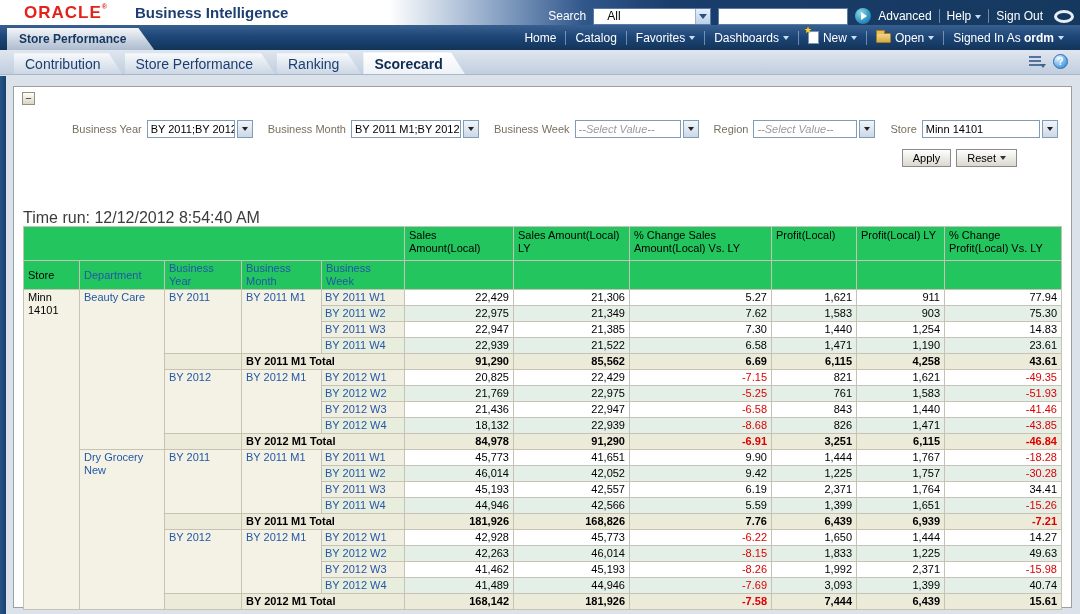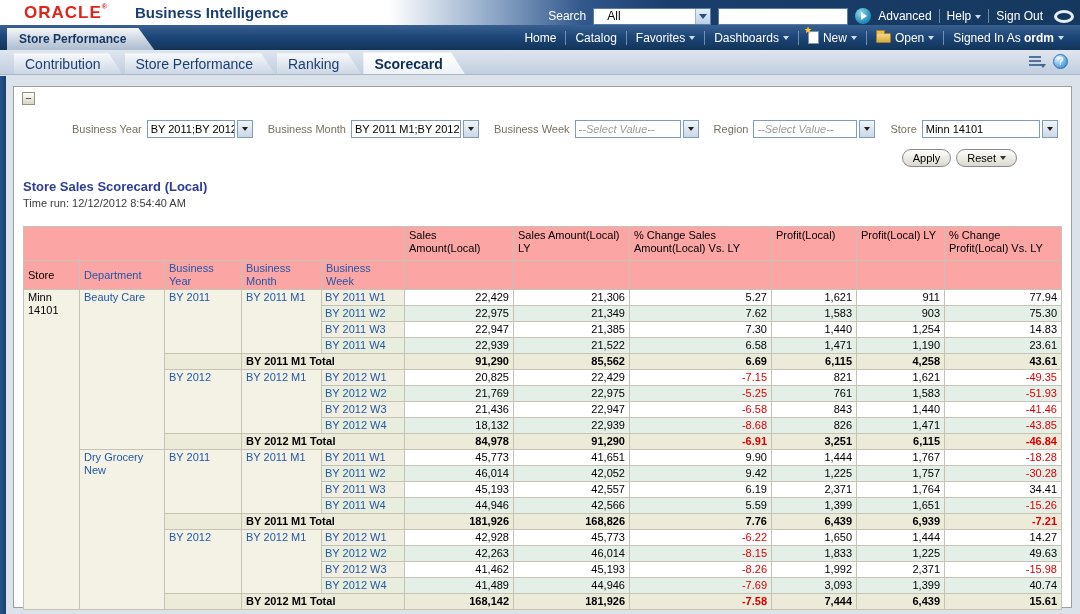--- a/index.html
+++ b/index.html
@@ -67,32 +67,32 @@
   .filters { position:absolute; left:58px; top:33px; display:flex; align-items:center; gap:15px; }
   .fgroup { display:flex; align-items:center; }
   .flabel { color:#77705f; margin-right:5px; white-space:nowrap; }
   .combo { height:18px; border:1px solid #7f9db9; background:#fff; display:flex; align-items:center; padding:0 3px; overflow:hidden; white-space:nowrap; }
   .combo.placeholder { color:#9a9a9a; font-style:italic; }
   .combo-btn { width:16px; height:18px; margin-left:2px; border:1px solid #7f9db9;
     background:linear-gradient(#f0f5fa,#ccd8e7); display:flex; align-items:center; justify-content:center; cursor:pointer; }
   .combo-btn .tri-dn { border-left-width:3.5px; border-right-width:3.5px; border-top-width:4.5px; border-top-color:#222; }
 
   .actions { position:absolute; right:54px; top:62px; display:flex; gap:5px; }
-  .btn { height:18px; padding:0 10px; border:1px solid #8a8a8a; border-radius:9px;
+  .btn { height:18px; padding:0 10px; border:1px solid #8a8a8a; border-radius:0;
     background:linear-gradient(#fefefe,#dbd8cd); font-size:11px; font-family:inherit; cursor:pointer; display:flex; align-items:center; }
   .btn .chev { border-top-color:#333; }
 
   .report-title { position:absolute; left:9px; top:92px; color:#2d3c96; font-weight:bold; font-size:13px; }
-  .time-run { position:absolute; left:9px; top:110px; color:#3c3c3c; font-size:11px; }
+  .time-run { position:absolute; left:9px; top:122px; color:#3c3c3c; font-size:16px; }
 
   
   .tbl-wrap { position:absolute; left:9px; top:139px; }
   table { border-collapse:collapse; table-layout:fixed; font-size:11px; border:1px solid #98948a; }
   th, td { border:1px solid #c7c3b4; overflow:hidden; }
-  thead th { background:#fca5a5; font-weight:normal; text-align:left; vertical-align:top; padding:2px 4px; color:#000; line-height:13px; }
+  thead th { background:#22c55e; font-weight:normal; text-align:left; vertical-align:top; padding:2px 4px; color:#000; line-height:13px; }
   tr.hrow1 { height:34px; }
   tr.hrow2 { height:28px; }
   tr.hrow2 th { vertical-align:middle; padding:1px 4px; }
   th.dimh-link { color:#2357a7; }
   tbody tr { height:16px; }
   tbody td { line-height:13px; vertical-align:middle; }
   td.dim { background:#f3f2e5; vertical-align:top; padding:1px 4px; }
   td.week { background:#f0efe2; padding:0 3px; }
   td.week.alt { background:#e7eedd; }
   td.val { background:#fff; text-align:right; padding:0 4px; }
@@ -226,21 +226,20 @@
     </div>
 
     <div class="actions">
       <button class="btn">Apply</button>
       <button class="btn">
           <span>Reset</span>
           <span class="chev"></span>
         </button>
     </div>
 
-    <div class="report-title">Store Sales Scorecard (Local)</div>
     <div class="time-run">Time run: 12/12/2012 8:54:40 AM</div>
 
     <div class="tbl-wrap">
       <table id="scorecard">
           <colgroup>
             <col style="width: 56px;">
             <col style="width: 85px;">
             <col style="width: 77px;">
             <col style="width: 80px;">
             <col style="width: 83px;">

